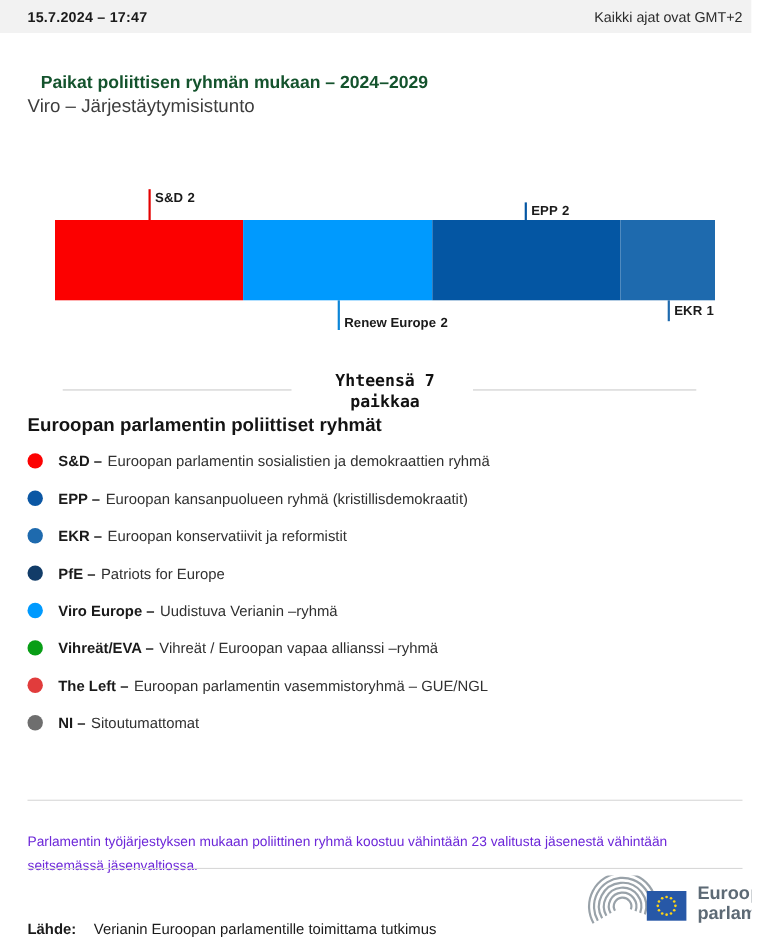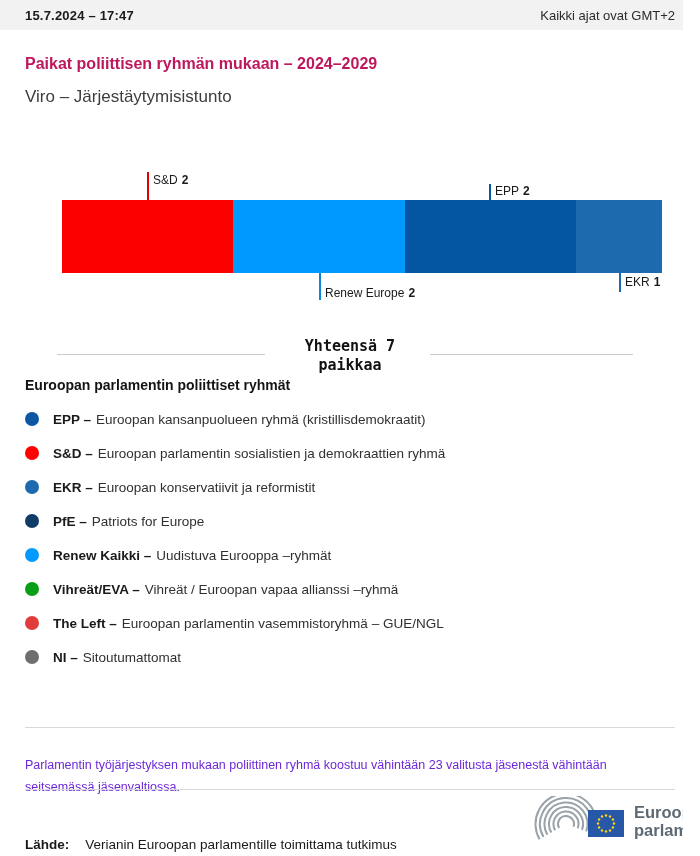--- a/index.html
+++ b/index.html
@@ -6,25 +6,25 @@
   .page{position:relative;width:683px;height:856px;background:#ffffff;
         font-family:"Liberation Sans",sans-serif;color:#1a1a1a;overflow:hidden;}
 
   
   .topbar{position:absolute;top:0;left:0;width:700px;height:30px;background:#f2f2f2;
           display:flex;justify-content:space-between;align-items:center;
           padding:0 25px;box-sizing:border-box;font-size:13px;}
   .topbar .date{font-weight:700;letter-spacing:.2px;}
   .topbar .tz{color:#2b2b2b;}
 
-  .title{position:absolute;top:55px;left:25px;margin:0;font-size:16px;font-weight:700;color:#be185d;}
+  .title{position:absolute;top:55px;left:25px;margin:12px;font-size:16px;font-weight:700;color:#14532d;}
   .subtitle{position:absolute;top:87px;left:25px;margin:0;font-size:17px;font-weight:400;color:#3d3d3d;}
 
   
-  .chart{position:absolute;left:62px;top:170px;width:600px;height:135px;}
+  .chart{position:absolute;left:50px;top:170px;width:600px;height:135px;font-weight:bold;}
   .bar{position:absolute;left:0;top:30px;width:600px;height:73px;display:flex;}
   .seg{flex-basis:0;height:100%;}
 
   .co{position:absolute;font-size:12px;white-space:nowrap;}
   .co .tline{position:absolute;width:2px;}
   .co .lab{position:absolute;}
   .co .lab b{margin-left:4px;}
 
   .co-sd .tline{left:85px;top:2px;height:28px;background:#e40000;}
   .co-sd .lab{left:91px;top:3px;}
@@ -36,21 +36,21 @@
   .co-ekr .lab{left:563px;top:105px;}
 
   
   .total-text{position:absolute;top:337px;left:0;width:700px;text-align:center;
               font-family:"DejaVu Sans Mono",monospace;font-weight:700;font-size:15px;line-height:19px;color:#111;}
   .total-rule{position:absolute;top:354px;height:1px;background:#cccccc;}
   .total-rule.left{left:57px;width:208px;}
   .total-rule.right{left:430px;width:203px;}
 
   
-  .legend-heading{position:absolute;top:377px;left:25px;margin:0;font-size:14px;font-weight:700;color:#141414;}
+  .legend-heading{position:absolute;top:377px;left:25px;margin:0;font-size:17px;font-weight:700;color:#141414;}
   .legend{position:absolute;top:402px;left:25px;width:650px;margin:0;padding:0;list-style:none;}
   .legend li{height:34px;display:flex;align-items:center;font-size:13.5px;}
   .legend .dot{width:14px;height:14px;border-radius:50%;flex:0 0 14px;margin-right:14px;}
   .legend b{margin-right:5px;}
   .legend .desc{color:#303030;}
 
   
   .rule{position:absolute;left:25px;width:650px;height:1px;background:#d8d8d8;}
   .rule.r1{top:727px;}
   .rule.r2{top:789px;}
@@ -109,43 +109,43 @@
   <div class="total-rule right"></div>
   <div class="total-text">
     <span>Yhteensä 7</span><br>
     <span>paikkaa</span>
   </div>
 
   <h3 class="legend-heading">Euroopan parlamentin poliittiset ryhmät</h3>
 
   <ul class="legend">
     <li>
+      <span class="dot" style="background: rgb(252, 2, 2);"></span>
+      <b>S&amp;D –</b>
+      <span class="desc">Euroopan parlamentin sosialistien ja demokraattien ryhmä</span>
+    </li>
+    <li>
       <span class="dot" style="background: rgb(11, 87, 164);"></span>
       <b>EPP –</b>
       <span class="desc">Euroopan kansanpuolueen ryhmä (kristillisdemokraatit)</span>
     </li>
     <li>
-      <span class="dot" style="background: rgb(252, 2, 2);"></span>
-      <b>S&amp;D –</b>
-      <span class="desc">Euroopan parlamentin sosialistien ja demokraattien ryhmä</span>
-    </li>
-    <li>
       <span class="dot" style="background: rgb(30, 106, 174);"></span>
       <b>EKR –</b>
       <span class="desc">Euroopan konservatiivit ja reformistit</span>
     </li>
     <li>
       <span class="dot" style="background: rgb(18, 60, 104);"></span>
       <b>PfE –</b>
       <span class="desc">Patriots for Europe</span>
     </li>
     <li>
       <span class="dot" style="background: rgb(0, 154, 254);"></span>
-      <b>Renew Kaikki –</b>
-      <span class="desc">Uudistuva Eurooppa –ryhmät</span>
+      <b>Viro Europe –</b>
+      <span class="desc">Uudistuva Verianin –ryhmä</span>
     </li>
     <li>
       <span class="dot" style="background: rgb(8, 158, 22);"></span>
       <b>Vihreät/EVA –</b>
       <span class="desc">Vihreät / Euroopan vapaa allianssi –ryhmä</span>
     </li>
     <li>
       <span class="dot" style="background: rgb(225, 60, 60);"></span>
       <b>The Left –</b>
       <span class="desc">Euroopan parlamentin vasemmistoryhmä – GUE/NGL</span>

